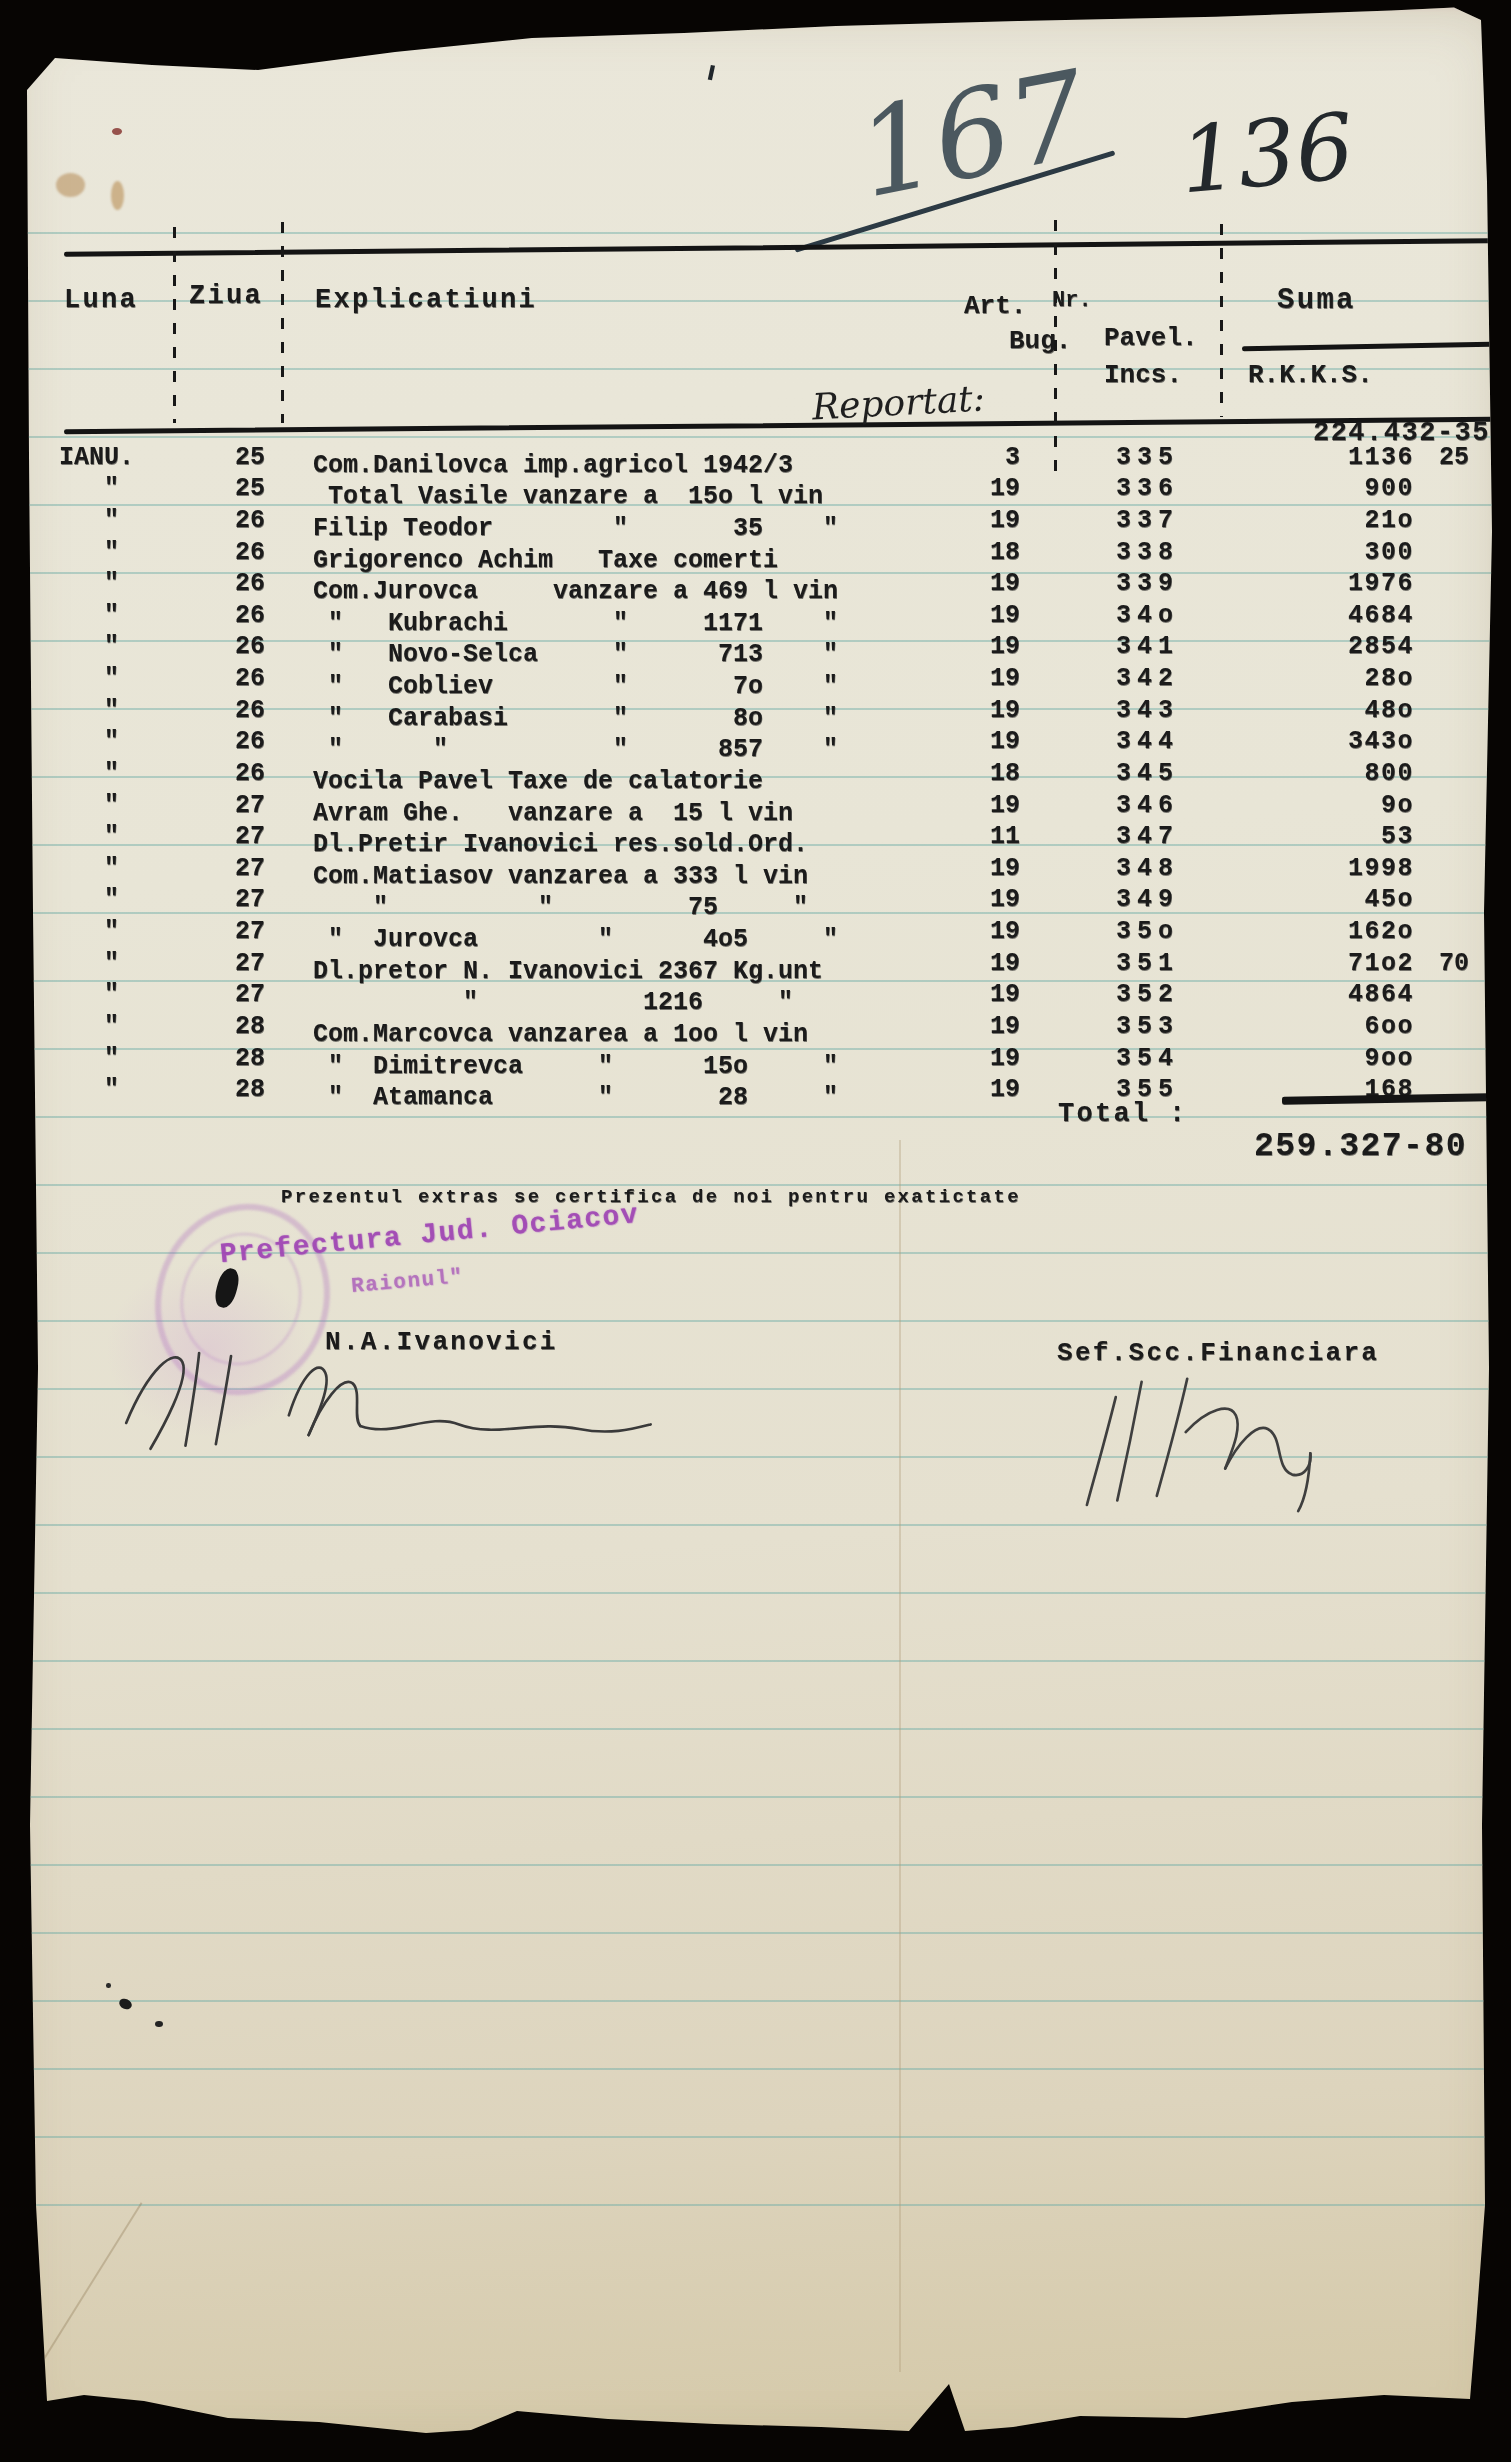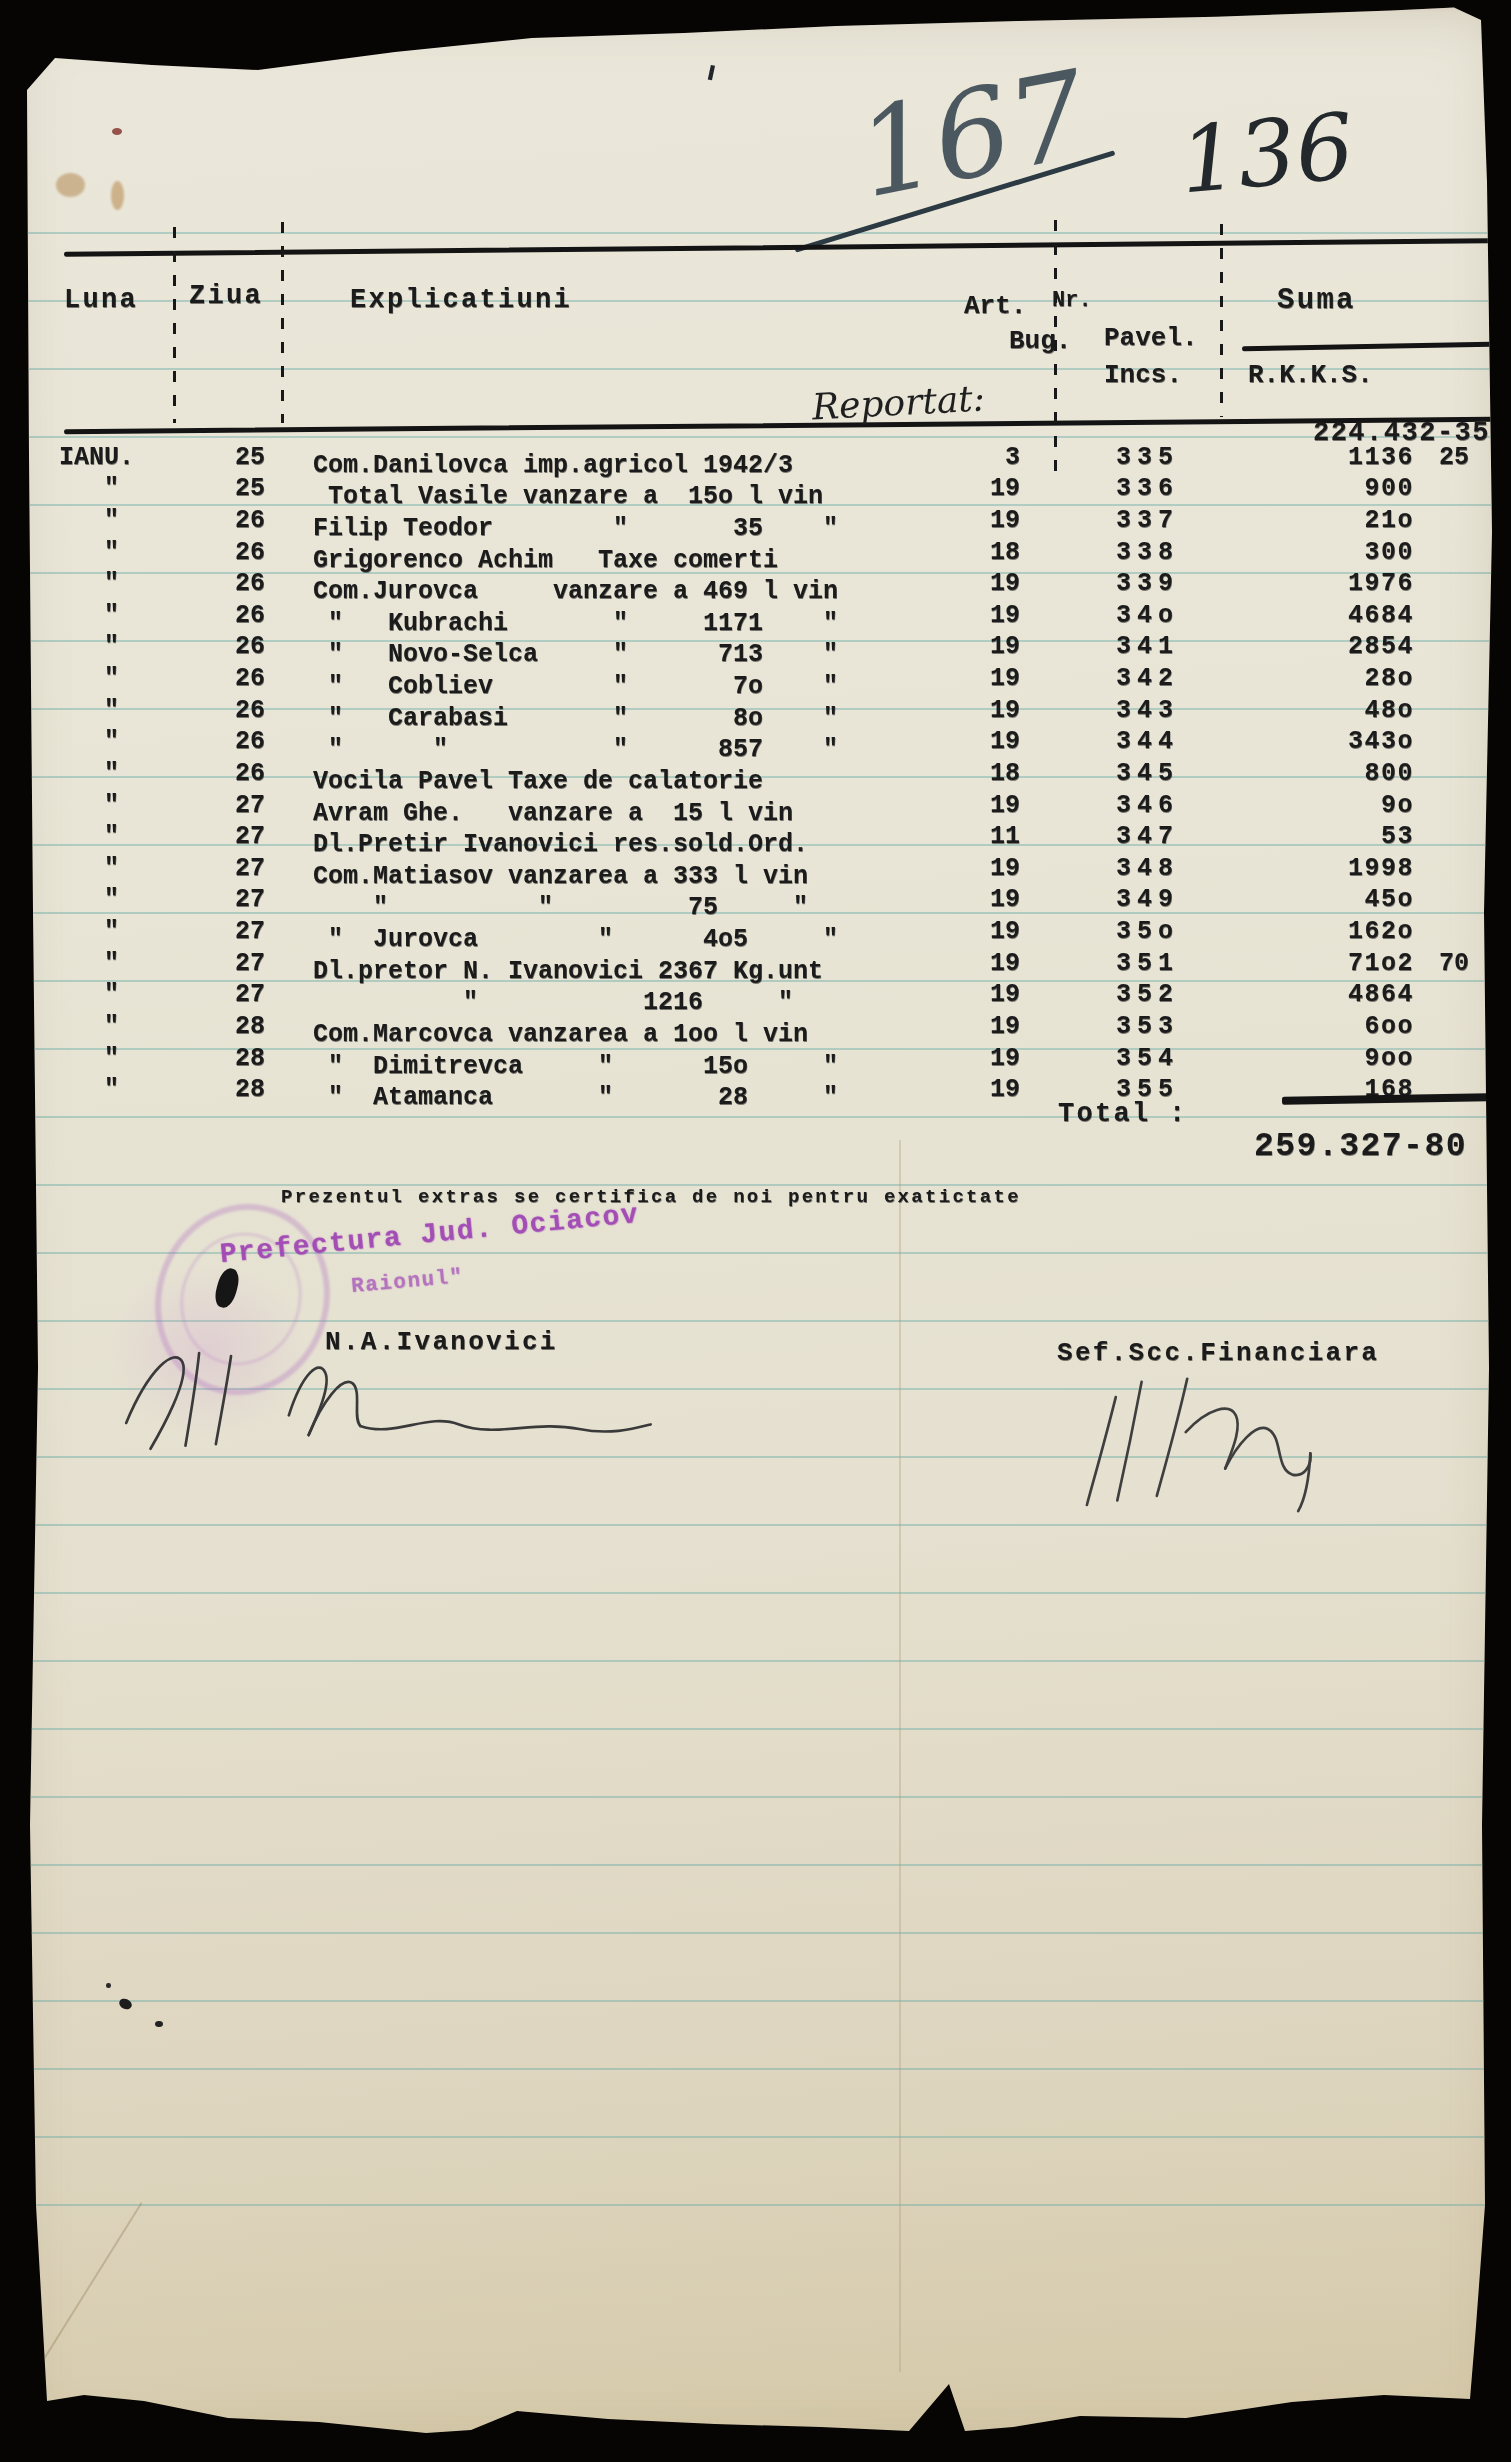--- a/index.html
+++ b/index.html
@@ -65,21 +65,21 @@
     <div class="hline" style="left:64px;top:245px;width:1431px;height:5.3px;transform:rotate(-0.55deg);"></div>
     <div class="hline" style="left:64px;top:423px;width:1431px;height:5.3px;transform:rotate(-0.5deg);"></div>
     <div class="vdash" style="left:173px;top:227px;height:196px;"></div>
     <div class="vdash" style="left:281px;top:222px;height:201px;"></div>
     <div class="vdash" style="left:1054px;top:220px;height:252px;"></div>
     <div class="vdash" style="left:1220px;top:224px;height:193px;"></div>
     <div class="hline" style="left:1242px;top:344px;width:251px;height:4.6px;transform:rotate(-1deg);"></div>
 
     <span class="txt" style="left:64px;top:287px;font-size:27px;letter-spacing:2.3px;">Luna</span>
     <span class="txt" style="left:189px;top:283px;font-size:27px;letter-spacing:2.3px;">Ziua</span>
-    <span class="txt" style="left:315px;top:287px;font-size:27px;letter-spacing:2.3px;margin-left:35px;">Explicatiuni</span>
+    <span class="txt" style="left:315px;top:287px;font-size:27px;letter-spacing:2.3px;">Explicatiuni</span>
     <span class="txt" style="left:964px;top:293px;font-size:26px;">Art.</span>
     <span class="txt" style="left:1009px;top:328px;font-size:26px;">Bug.</span>
     <span class="txt" style="left:1052px;top:290px;font-size:22px;">Nr.</span>
     <span class="txt" style="left:1104px;top:325px;font-size:26px;">Pavel.</span>
     <span class="txt" style="left:1104px;top:362px;font-size:26px;">Incs.</span>
     <span class="txt" style="left:1277px;top:286px;font-size:29px;letter-spacing:2.3px;">Suma</span>
     <span class="txt" style="left:1248px;top:362px;font-size:26px;">R.K.K.S.</span>
 
     <span class="hand" style="left:812px;top:385px;font-size:36px;color:#1f1f1f;transform:rotate(-3deg);">Reportat:</span>
     <span class="txt" style="left:1239px;top:420px;width:251px;text-align:right;font-size:27px;letter-spacing:1.5px;">224.432-35</span>

